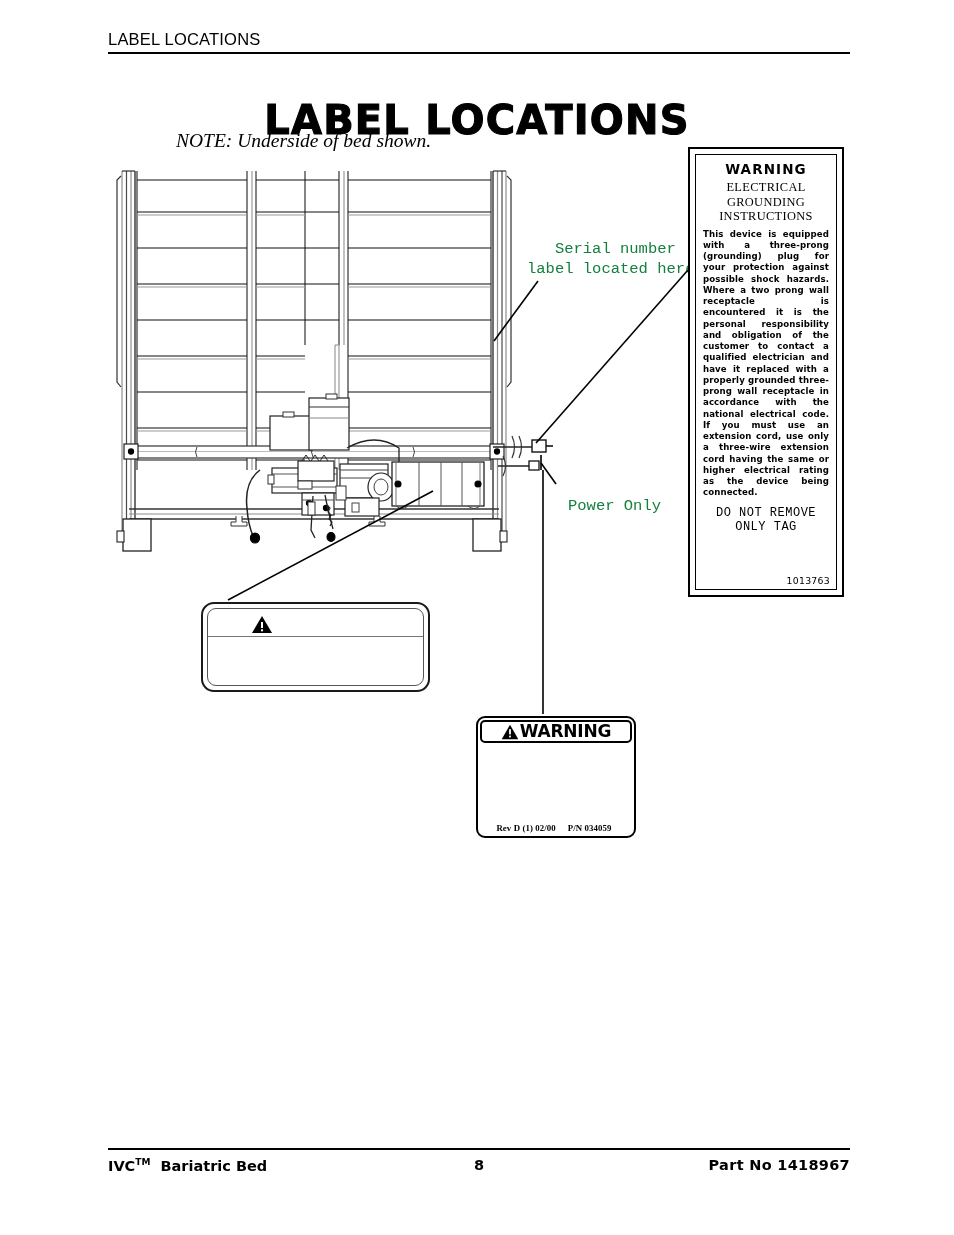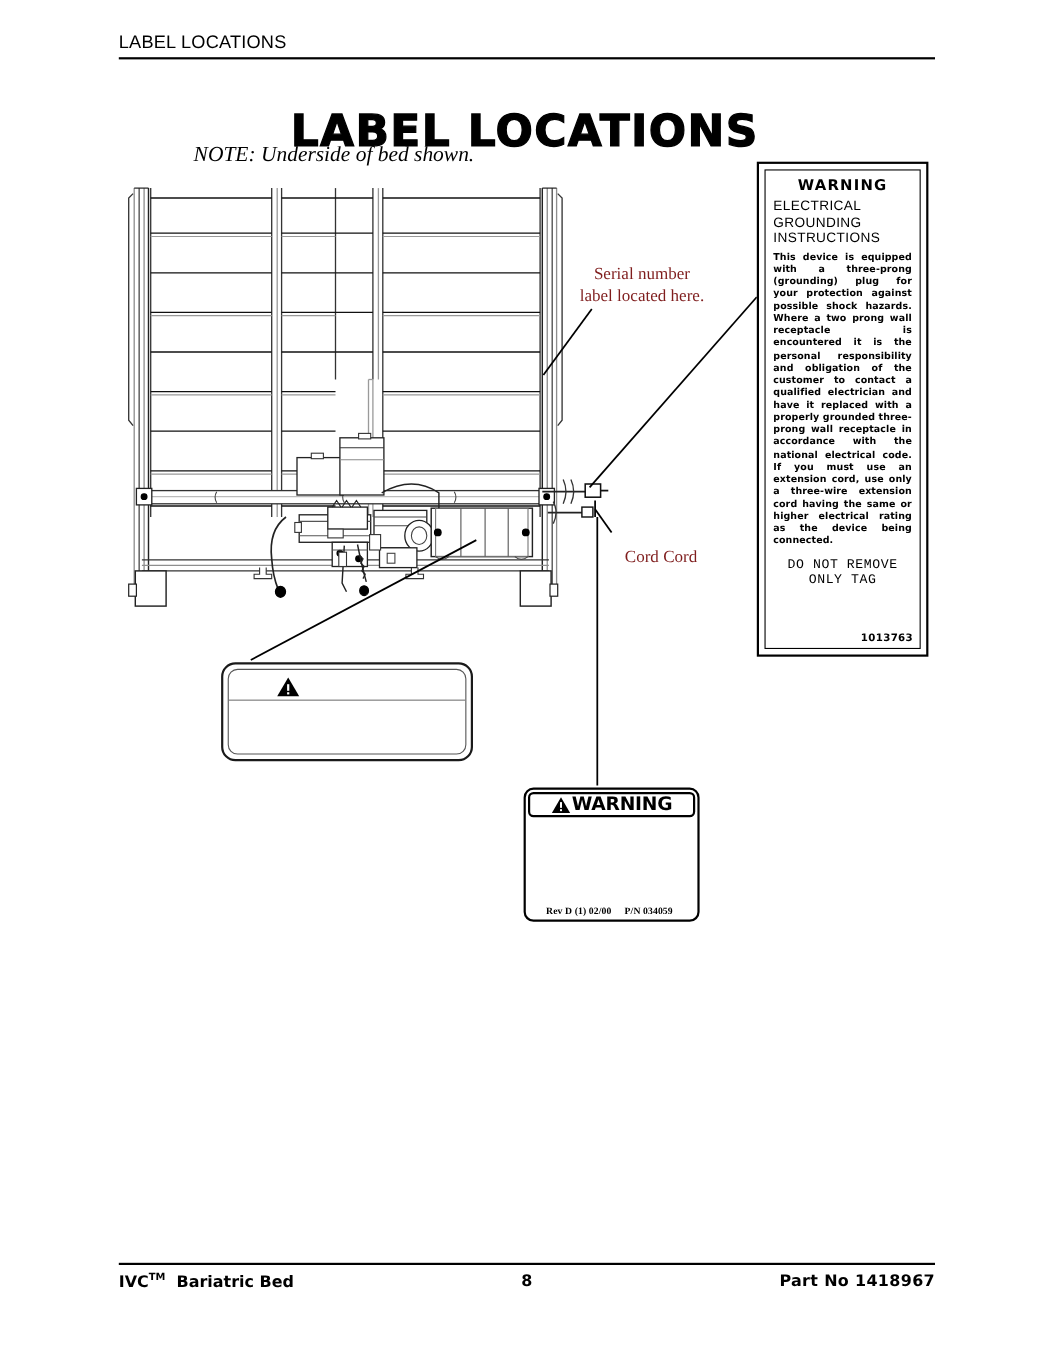--- a/index.html
+++ b/index.html
@@ -59,24 +59,24 @@
     top: 130px;
     font-family: "Liberation Serif", serif;
     font-style: italic;
     font-size: 19.5px;
     white-space: nowrap;
   }
 
   
   .callout {
     position: absolute;
-    font-family: Liberation Serif, serif;
+    font-family: Liberation Mono, monospace;
     font-size: 15.5px;
     line-height: 1.28;
-    color: #7f1d1d;
+    color: #15803d;
     white-space: nowrap;
   }
   #callout-serial {
     left: 527px;
     top: 240px;
     text-align: center;
   }
   #callout-power {
     left: 568px;
     top: 497px;
@@ -114,22 +114,22 @@
   }
   #grounding-tag .tag-title {
     text-align: center;
     font-family: "DejaVu Sans", sans-serif;
     font-weight: 700;
     font-size: 13.5px;
     letter-spacing: 1.1px;
     margin-bottom: 3px;
   }
   #grounding-tag .tag-subtitle {
-    text-align: left;
-    font-family: Liberation Sans, sans-serif;
+    text-align: center;
+    font-family: Liberation Serif, serif;
     font-size: 12.4px;
     letter-spacing: 0.35px;
     line-height: 1.17;
     margin-bottom: 5px;
   }
   #grounding-tag .tag-body p {
     margin: 0 0 7px 0;
     font-family: "DejaVu Sans", sans-serif;
     font-weight: 700;
     font-size: 8.6px;
@@ -143,21 +143,21 @@
     font-size: 12px;
     line-height: 1.2;
     letter-spacing: 0.5px;
     margin-top: 6px;
   }
   #grounding-tag .tag-partno {
     position: absolute;
     right: 6px;
     bottom: 3px;
     font-family: "DejaVu Sans", sans-serif;
-    font-weight: 700;
+    font-weight: 400;
     font-size: 9.3px;
     letter-spacing: 0.3px;
   }
 
   
   #blank-label {
     position: absolute;
     left: 201px;
     top: 602px;
     width: 229px;
@@ -295,21 +295,21 @@
 </div>
 
 <h1 id="page-title">LABEL LOCATIONS</h1>
 
 <div id="note-line">NOTE: Underside of bed shown.</div>
 
 <div class="callout" id="callout-serial">
   <div>Serial number</div>
   <div>label located here.</div>
 </div>
-<div class="callout" id="callout-power">Cord Cord</div>
+<div class="callout" id="callout-power">Power Only</div>
 
 <svg id="bed-illustration" viewBox="0 0 954 1235" xmlns="http://www.w3.org/2000/svg">
 
   <defs>
     <g id="slatgroup"></g>
   </defs>
 
   <g fill="none" stroke="#000" stroke-width="1.1">
 
     <line x1="122" y1="171" x2="122" y2="536" stroke="#8e8e8e" stroke-width="1.2"></line>

